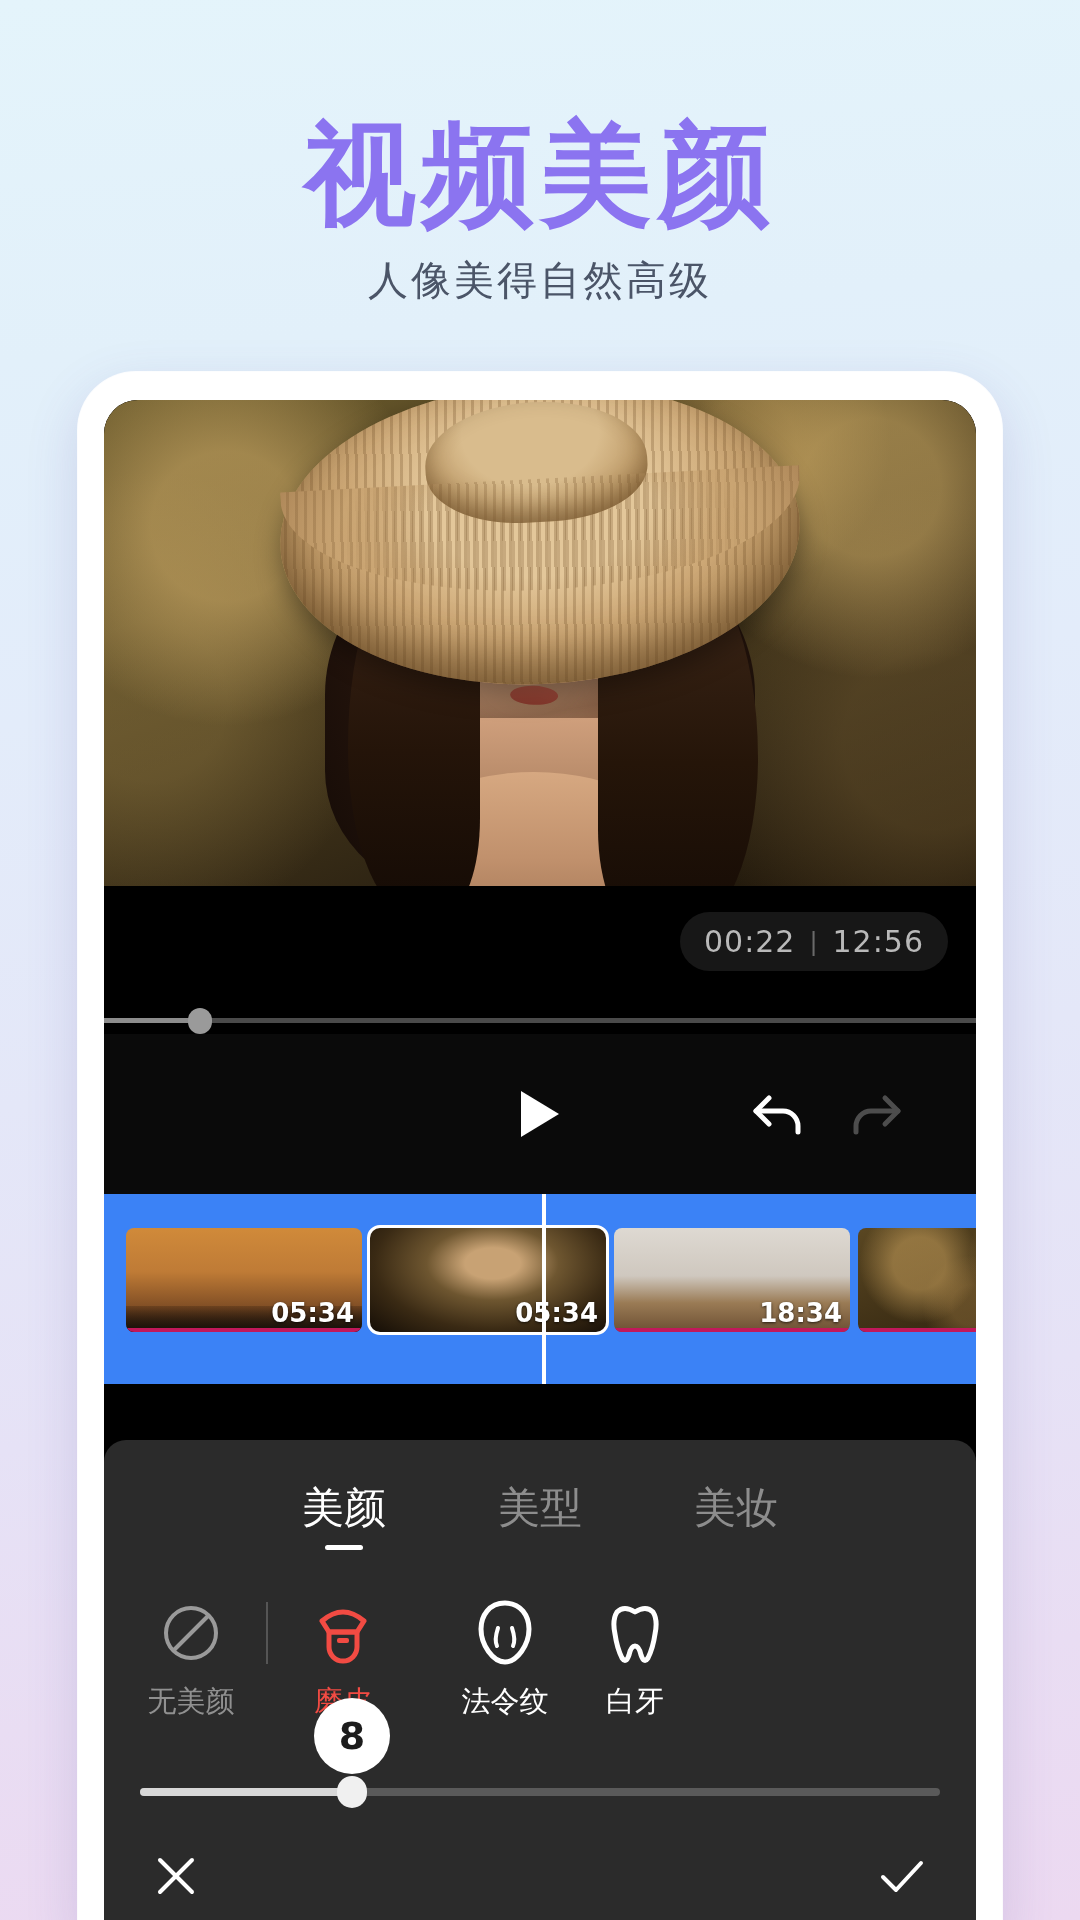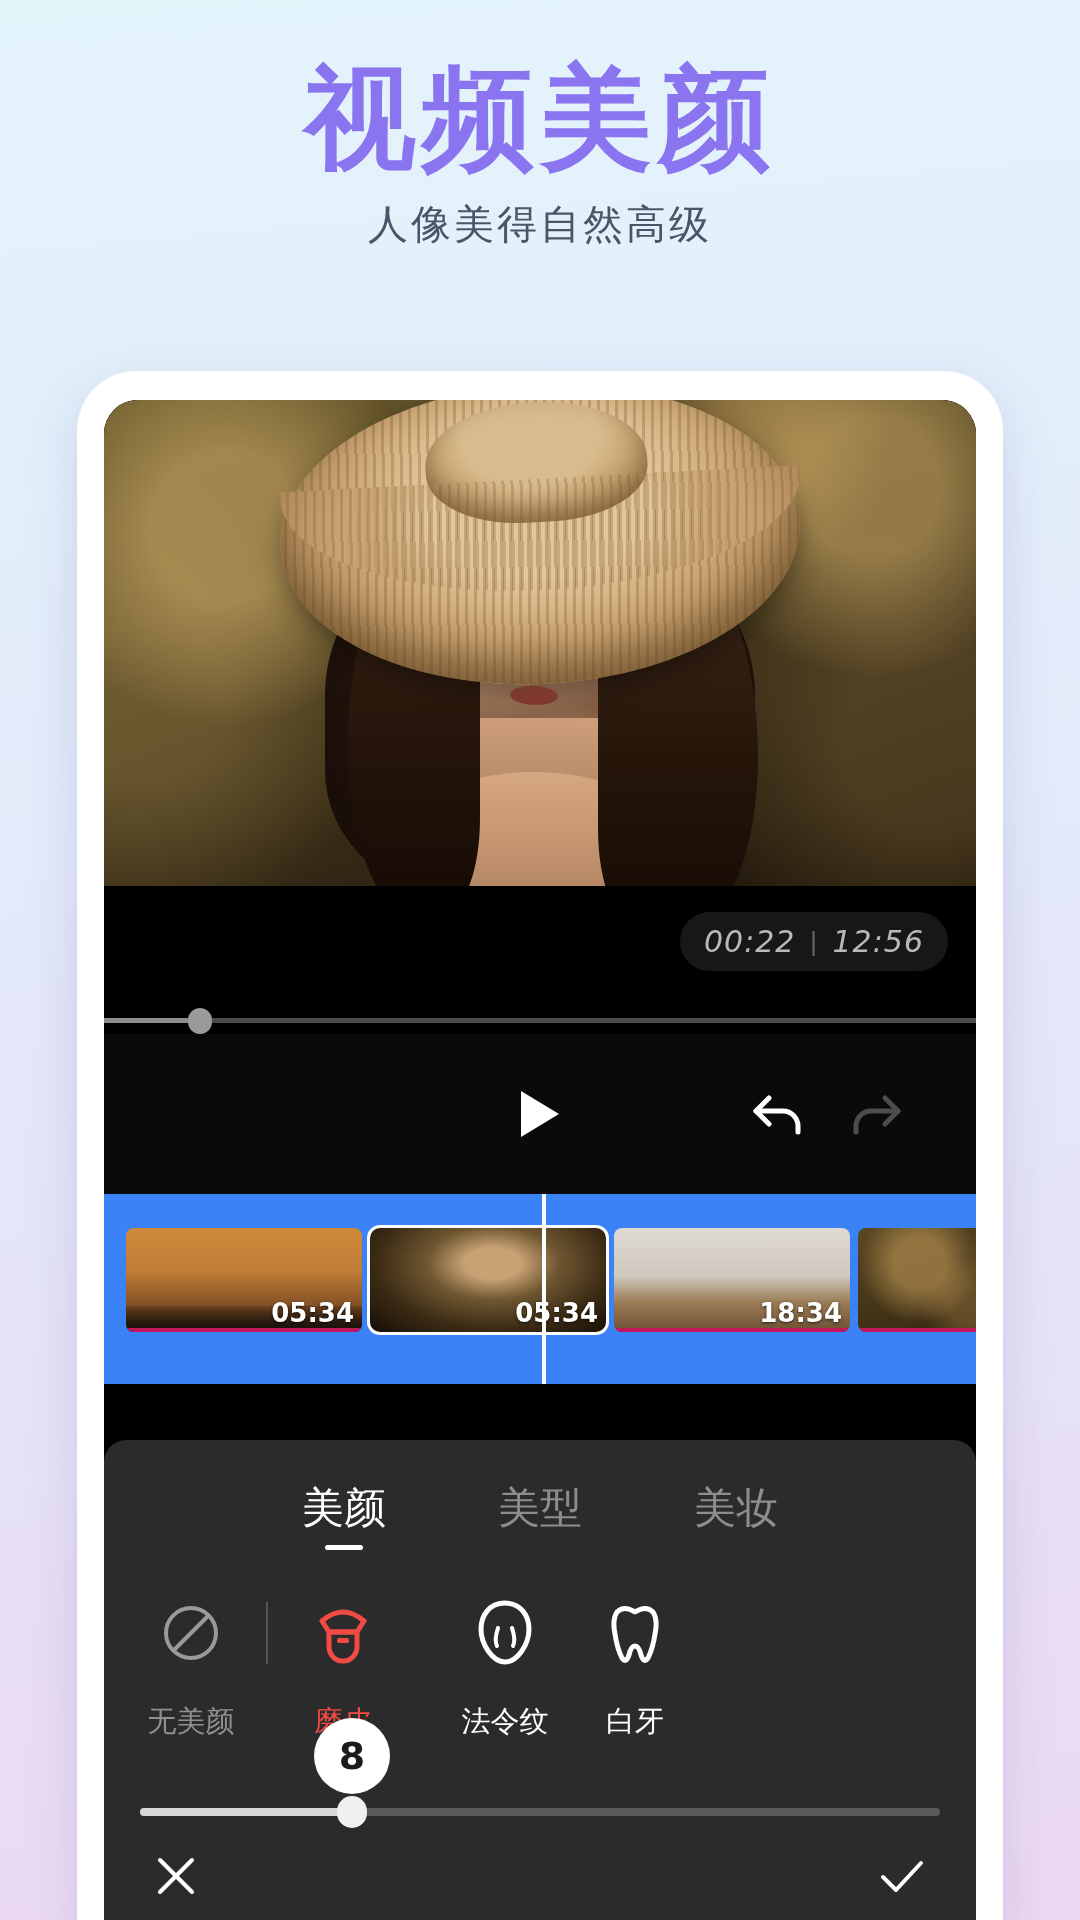--- a/index.html
+++ b/index.html
@@ -4,21 +4,21 @@
 <style>
   * { margin:0; padding:0; box-sizing:border-box; }
   html,body { width:1080px; height:1920px; overflow:hidden; }
   body {
     font-family:"Liberation Sans","DejaVu Sans",sans-serif;
     background:linear-gradient(175deg,#e4f4fb 0%,#e2f0fa 18%,#e3ecfa 36%,#e4e7f8 55%,#e6e2f6 72%,#e9ddf3 86%,#ecd9f1 100%);
     position:relative;
   }
 
   
-  .header { padding-top:56px; text-align:center; }
+  .header { padding-top:112px; text-align:center; }
   .app-title {
     font-family:"DejaVu Sans","Liberation Sans",sans-serif;
     font-size:112px; font-weight:bold; letter-spacing:6px;
     color:#8b74f0; line-height:1.12;
   }
   .app-subtitle {
     margin-top:16px; font-size:40px; color:#4b5568; letter-spacing:3px;
     font-family:"DejaVu Sans","Liberation Sans",sans-serif;
   }
 
@@ -111,21 +111,21 @@
   }
 
   
   .player-dark { background:#000; }
   .time-row { position:relative; height:120px; }
   .time-badge {
     position:absolute; right:28px; top:26px;
     background:rgba(26,26,26,.88); color:#b9b9b9;
     font-size:30px; letter-spacing:1px; padding:12px 24px; border-radius:30px;
     font-family:"DejaVu Sans","Liberation Sans",sans-serif;
-    display:flex; align-items:center; gap:14px;font-style:italic;
+    display:flex; align-items:center; gap:14px;
   }
   .time-sep { color:#6a6a6a; font-size:24px; }
   .seek {
     position:relative; height:28px; margin:0 0 0 0;
   }
   .seek-track {
     position:absolute; left:0; right:0; top:12px; height:5px; background:#4a4a4a;
   }
   .seek-fill { position:absolute; left:0; top:12px; height:5px; width:88px; background:#8c8c8c; }
   .seek-thumb {
@@ -195,21 +195,21 @@
   .tab.active::after {
     content:""; position:absolute; left:50%; transform:translateX(-50%); bottom:0;
     width:38px; height:5px; border-radius:3px; background:#fff;
   }
   .tools {
     display:flex; align-items:flex-start; padding:44px 30px 0 30px; gap:0;
   }
   .tool { width:114px; text-align:center; flex:none; }
   .tool-icon { height:78px; display:flex; align-items:center; justify-content:center; }
   .tool-label {
-    margin-top:30px; font-size:29px; color:#ffffff;
+    margin-top:10px; font-size:29px; color:#ffffff;
     font-family:"DejaVu Sans","Liberation Sans",sans-serif;
   }
   .tool.muted .tool-label { color:#909090; }
   .tool.active .tool-label { color:#f24b43; }
   .tool-divider { width:2px; height:62px; background:#555; margin:8px 18px 0 18px; flex:none; }
   .tool-gap { width:16px; flex:none; }
 
   
   .slider-wrap { position:relative; margin:42px 36px 0 36px; height:56px; }
   .slider-track { position:absolute; left:0; right:0; top:24px; height:8px; border-radius:4px; background:#5a5a5a; }

